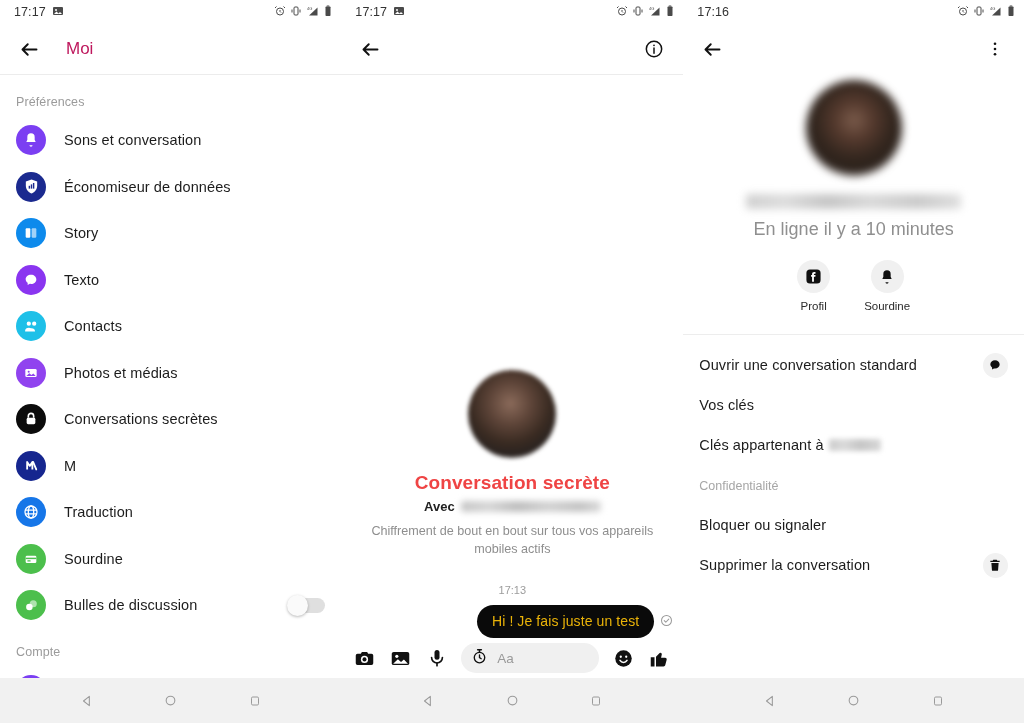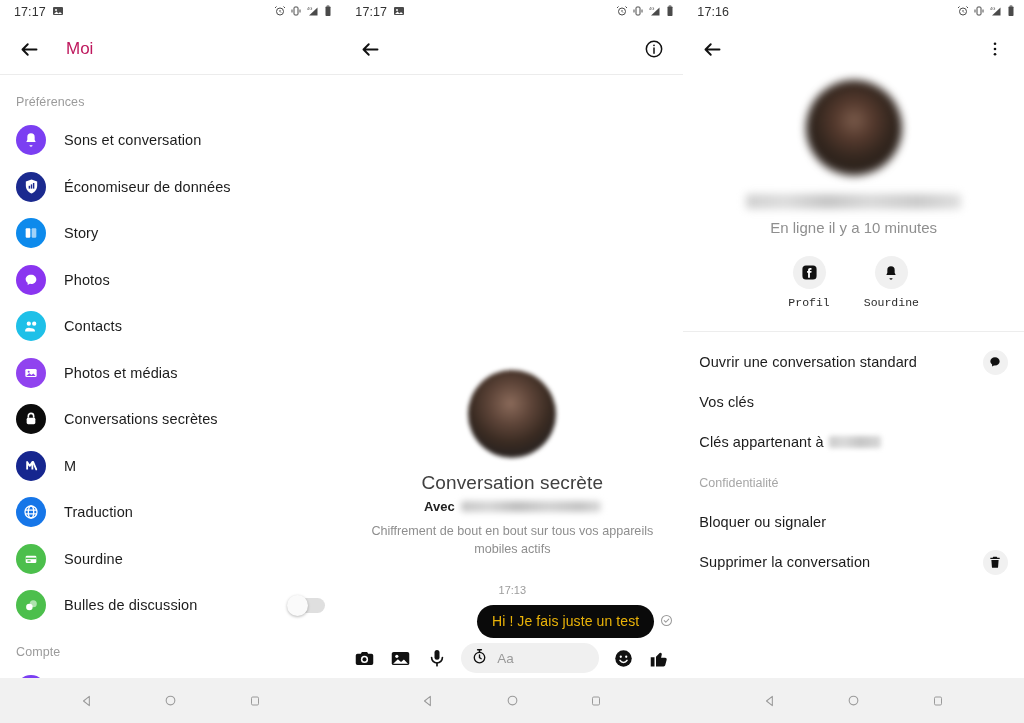--- a/index.html
+++ b/index.html
@@ -70,21 +70,21 @@
   .conv-body {
     position: absolute; left: 0; right: 0; top: 75px; bottom: 85px;
     display: flex; flex-direction: column; justify-content: flex-end;
   }
   .conv-intro { text-align: center; padding: 0 22px; }
   .avatar-big {
     width: 88px; height: 88px; border-radius: 50%; margin: 0 auto 14px auto;
     background: radial-gradient(circle at 48% 38%, #8a6a5a 0%, #5d4438 30%, #3a2b22 55%, #2a2320 72%, #efe9e6 100%);
     filter: blur(2.2px);
   }
-  .conv-title { font-size: 19px; font-weight: 400; color: #404040; letter-spacing: .1px; }
+  .conv-title { font-size: 19px; font-weight: 700; color: #ef4444; letter-spacing: .1px; }
   .conv-with { font-size: 13px; font-weight: 700; color: #222; margin-top: 5px; display:flex; justify-content:center; align-items:center; gap:6px;}
   .blurname {
     display: inline-block; height: 11px; width: 140px;
     background: linear-gradient(90deg,#c6c6c6,#d6d6d6 20%,#bdbdbd 40%,#d2d2d2 62%,#c3c3c3 85%,#dadada);
     filter: blur(3px); border-radius: 3px;
   }
   .conv-sub { font-size: 12.6px; color: #8e8e8e; margin-top: 9px; line-height: 1.38; }
   .msg-time { text-align: center; font-size: 11px; color: #9c9c9c; margin: 26px 0 9px 0; }
   .msg-row { display: flex; align-items: center; justify-content: flex-end; padding: 0 10px; }
   .bubble {
@@ -110,22 +110,22 @@
   .avatar-hero {
     width: 96px; height: 96px; border-radius: 50%; margin: 0 auto;
     background: radial-gradient(circle at 50% 42%, #7a5b4b 0%, #54392d 26%, #33261e 52%, #2b211b 68%, #f3efed 100%);
     filter: blur(4px);
   }
   .hero-name {
     height: 15px; width: 215px; margin: 18px auto 0 auto; border-radius: 3px;
     background: linear-gradient(90deg,#cfcfcf,#dcdcdc 18%,#c4c4c4 38%,#d8d8d8 58%,#c9c9c9 80%,#dedede);
     filter: blur(4px);
   }
-  .hero-status { font-size: 15px; color: #8f8f8f; margin-top: 10px; }
-  .hero-actions { display: flex; justify-content: center; gap: 34px; margin-top: 20px; font-family: Liberation Mono, monospace; }
+  .hero-status { font-size: 18px; color: #8f8f8f; margin-top: 10px; }
+  .hero-actions { display: flex; justify-content: center; gap: 34px; margin-top: 20px; }
   .hact { text-align: center; }
   .hact .circ {
     width: 33px; height: 33px; border-radius: 50%; background: #f0f0f0;
     display: flex; align-items: center; justify-content: center; margin: 0 auto;
   }
   .hact .cap { font-size: 11.5px; color: #2b2b2b; margin-top: 7px; }
   .p3-divider { height: 1px; background: #ededed; margin-top: 22px; }
 
   .drow { display: flex; align-items: center; padding: 0 16px; height: 40px; }
   .drow .dtxt { font-size: 14.5px; color: #1c1c1c; letter-spacing: .1px; }
@@ -239,21 +239,21 @@
       </div>
       <span class="lbl">Story</span>
     </div>
 
     <div class="srow">
       <div class="ic" style="background:#8a35f0">
         <svg width="16" height="16" viewBox="0 0 24 24" fill="#fff">
             <path d="M12 4c-4.6 0-8 3-8 6.8 0 2.2 1.2 4.1 3 5.4v3.3l3.2-1.7c.6.1 1.2.2 1.8.2 4.6 0 8-3 8-6.9S16.6 4 12 4z"></path>
           </svg>
       </div>
-      <span class="lbl">Photos</span>
+      <span class="lbl">Texto</span>
     </div>
 
     <div class="srow">
       <div class="ic" style="background:#1ec0e8">
         <svg width="17" height="17" viewBox="0 0 24 24" fill="#fff">
             <circle cx="8.2" cy="8" r="3"></circle>
             <circle cx="15.8" cy="8" r="3"></circle>
             <path d="M3 18c0-2.6 2.3-4.2 5.2-4.2S13.4 15.4 13.4 18v1H3zM11.2 19v-1c0-1.3-.4-2.4-1.1-3.2.6-.2 1.2-.3 1.9-.3 2.9 0 5 1.6 5 4.2v.3z"></path>
           </svg>
       </div>

